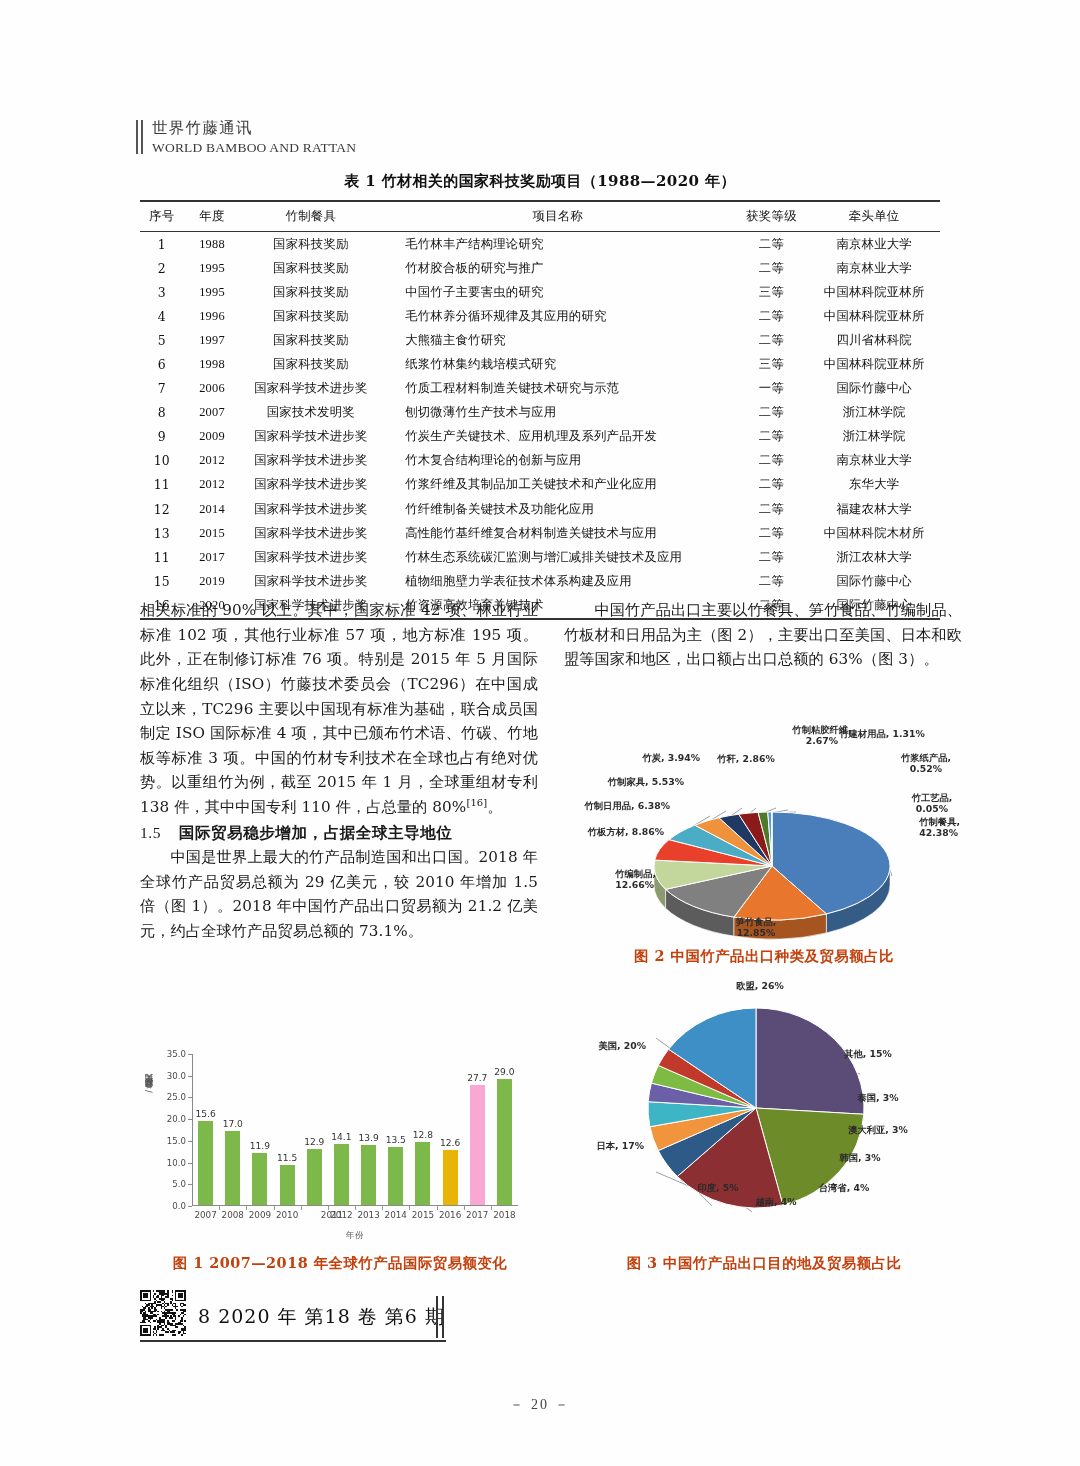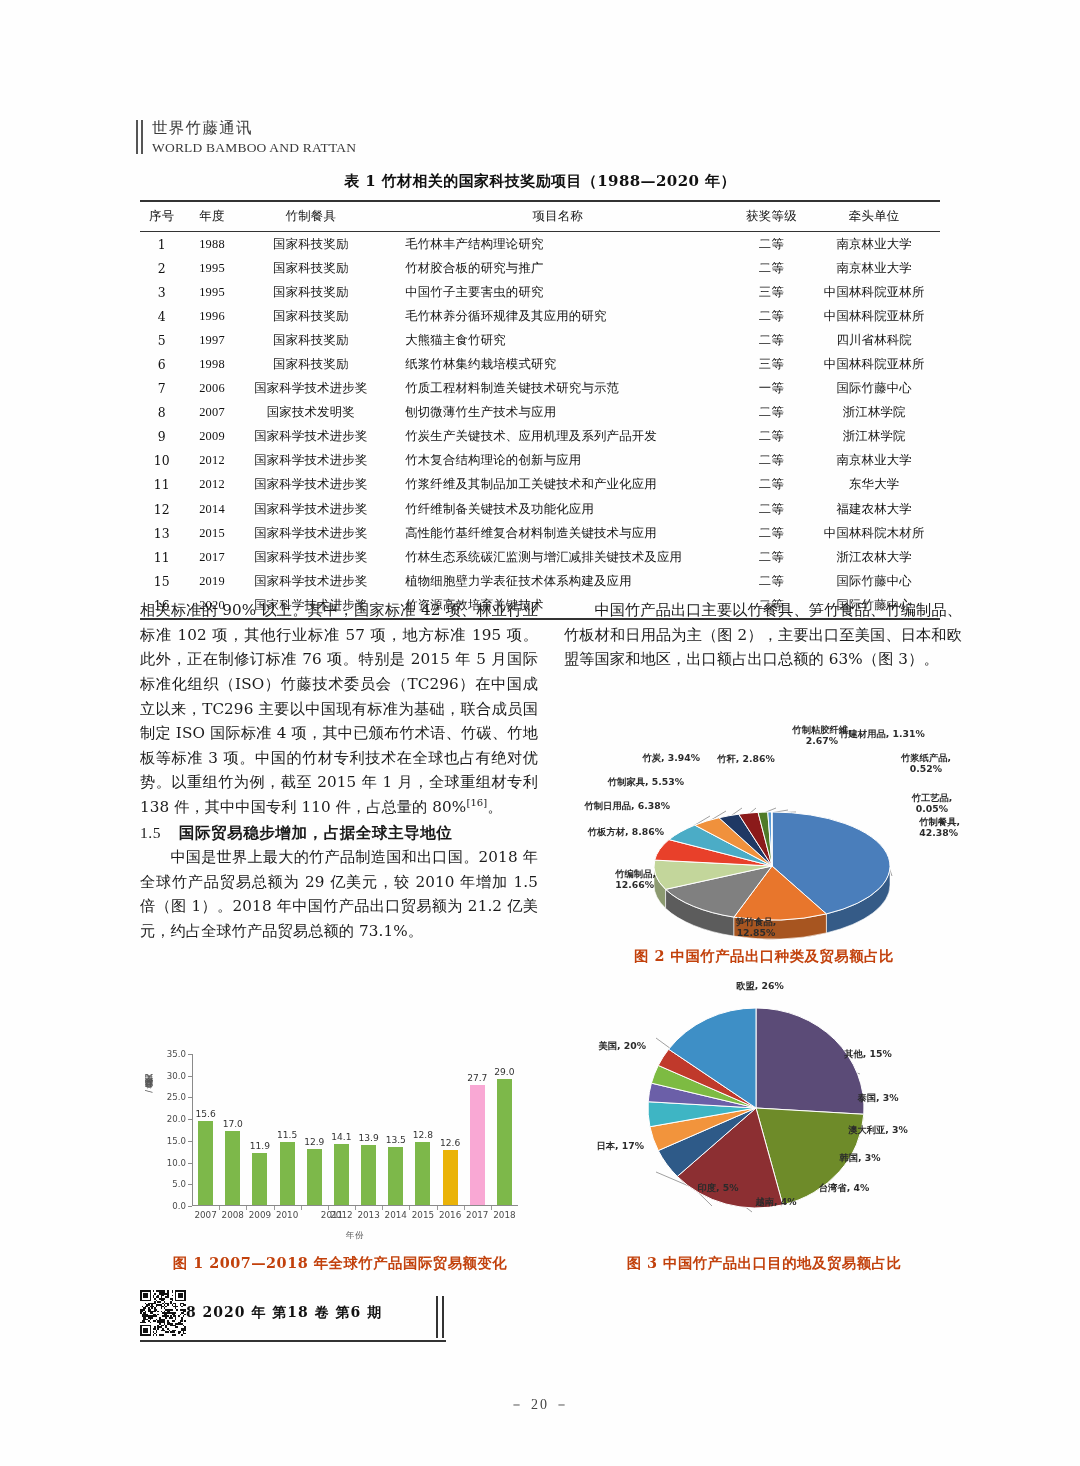--- a/index.html
+++ b/index.html
@@ -82,22 +82,22 @@
   
   .pie-wrap{position:absolute;}
   .pie-lbl{position:absolute;font-size:9.3px;color:#2b2b2b;line-height:1.22;
      white-space:nowrap;font-family:"DejaVu Sans","Liberation Sans",sans-serif;
      font-weight:bold;}
   .pie-lbl.ctr{text-align:center;}
 
   
   .footer{position:absolute;left:140px;top:1290px;width:310px;}
   .qr{position:absolute;left:0;top:0;width:46px;height:46px;}
-  .foot-txt{position:absolute;left:46px;top:14px;font-size:14px;letter-spacing:1px;
-     color:#111;white-space:nowrap;font-weight:bold;}
+  .foot-txt{position:absolute;left:58px;top:14px;font-size:19px;letter-spacing:1px;
+     color:#111;white-space:nowrap;}
   .foot-rule{position:absolute;left:0;top:50px;width:306px;height:1.6px;background:#333;}
   .foot-bars{position:absolute;left:296px;top:6px;width:9px;height:42px;}
   .foot-bars:before,.foot-bars:after{content:"";position:absolute;top:0;bottom:0;
      width:2.3px;background:#333;}
   .foot-bars:before{left:0;}
   .foot-bars:after{left:5.5px;}
   .pageno{position:absolute;left:0;right:0;top:1396px;text-align:center;
      font-size:14px;color:#444;letter-spacing:2px;
      font-family:"Liberation Serif","DejaVu Serif",serif;}
 </style>
@@ -297,21 +297,21 @@
         <div class="bar" style="left: 33.25px; height: 73.8286px; background: rgb(125, 184, 74);">
           <div class="bar-val">17.0</div>
         </div>
         <div class="xtxt" style="left: 40.75px; top: 156px;">2008</div>
         <div class="xminor" style="left: 54.3333px;"></div>
         <div class="bar" style="left: 60.4167px; height: 51.68px; background: rgb(125, 184, 74);">
           <div class="bar-val">11.9</div>
         </div>
         <div class="xtxt" style="left: 67.9167px; top: 156px;">2009</div>
         <div class="xminor" style="left: 81.5px;"></div>
-        <div class="bar" style="left: 87.5833px; height: 63px; background: rgb(125, 184, 74);">
+        <div class="bar" style="left: 87.5833px; height: 40px; background: rgb(125, 184, 74);">
           <div class="bar-val">11.5</div>
         </div>
         <div class="xtxt" style="left: 95.0833px; top: 156px;">2010</div>
         <div class="xminor" style="left: 108.667px;"></div>
         <div class="bar" style="left: 114.75px; height: 56.0229px; background: rgb(125, 184, 74);">
           <div class="bar-val">12.9</div>
         </div>
         <div class="xtxt" style="left: 140px; top: 156px;">2011</div>
         <div class="xminor" style="left: 135.833px;"></div>
         <div class="bar" style="left: 141.917px; height: 61.2343px; background: rgb(125, 184, 74);">

